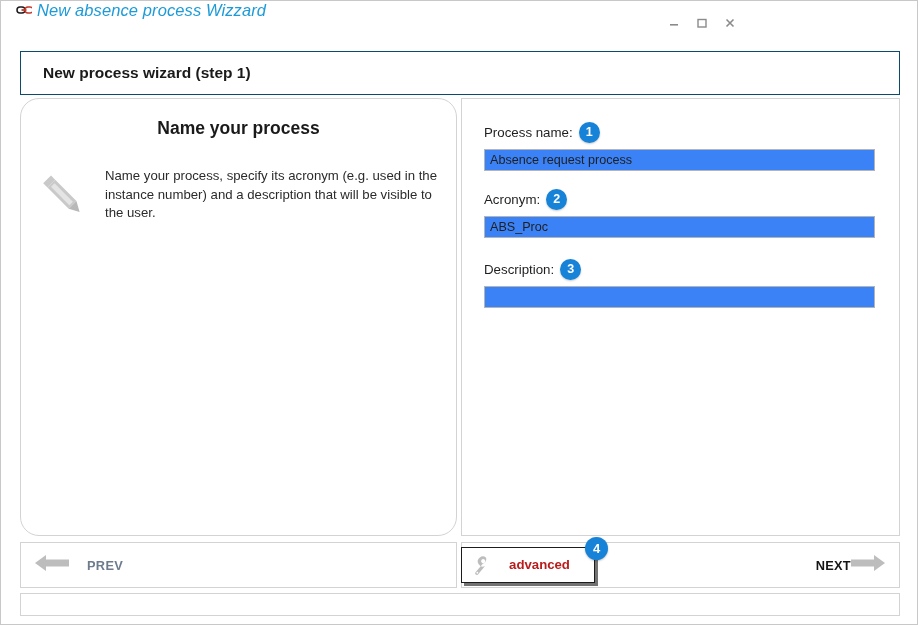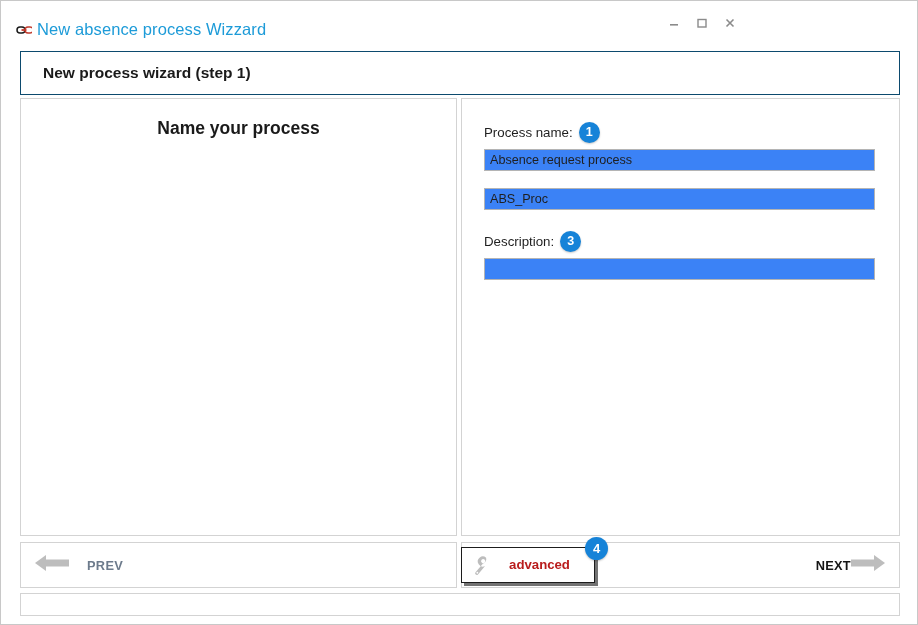--- a/index.html
+++ b/index.html
@@ -14,21 +14,21 @@
     width: 918px; height: 625px;
     background: #ffffff;
     border: 1px solid #c8c8c8;
   }
 
   
   .titlebar {
     position: absolute; left: 0; top: 0;
     width: 749px; height: 38px;
     background: #ffffff;
-    display: flex; align-items: flex-end;
+    display: flex; align-items: flex-start; font-style: italic;
   }
   .titlebar-icon {
     margin-left: 13px;
     width: 18px; height: 18px;
     display: flex; align-items: center; justify-content: center;
   }
   .title-text {
     margin-left: 5px;
     font-size: 16.5px;
     color: #1d9bd8;
@@ -62,21 +62,21 @@
   }
 
   
   .panel {
     position: absolute;
     background: #ffffff;
     border: 1px solid #d3d3d3;
   }
   .left-panel {
     left: 19px; top: 97px;
-    width: 437px; height: 438px;
+    width: 437px; height: 438px; border-radius: 19px;
   }
   .right-panel {
     left: 460px; top: 97px;
     width: 439px; height: 438px;
   }
 
   .left-heading {
     margin-top: 19px;
     text-align: center;
     font-size: 17.5px;
@@ -250,34 +250,51 @@
       </span>
     </div>
   </div>
 
   <div class="header">
     <span class="header-title">New process wizard (step 1)</span>
   </div>
 
   <div class="panel left-panel">
     <div class="left-heading">Name your process</div>
+    <div class="left-body">
+      <div class="pencil-wrap">
+        <svg width="54" height="54" viewBox="0 0 54 54">
+          <g transform="rotate(-45 27 27)">
+            <rect x="22" y="4" width="11" height="6" fill="#c9c9c9"></rect>
+            <rect x="22" y="10" width="11" height="30" fill="#c9c9c9"></rect>
+            <rect x="25" y="12" width="5" height="26" fill="#e4e4e4"></rect>
+            <polygon points="22,40 33,40 27.5,50" fill="#b8b8b8"></polygon>
+          </g>
+        </svg>
+      </div>
+      <div class="left-desc">Name your process, specify its acronym (e.g. used in the instance number) and a description that will be visible to the user.</div>
+    </div>
   </div>
 
   <div class="panel right-panel">
     <div class="form">
 
       <div class="field">
         <div class="field-label-row">
           <span class="field-label">Process name:</span>
           <span class="badge">1</span>
         </div>
         <input class="field-input" type="text" value="Absence request process" style="">
       </div>
 
       <div class="field">
+        <div class="field-label-row">
+          <span class="field-label">Acronym:</span>
+          <span class="badge">2</span>
+        </div>
         <input class="field-input" type="text" value="ABS_Proc" style="">
       </div>
 
       <div class="field desc">
         <div class="field-label-row">
           <span class="field-label">Description:</span>
           <span class="badge">3</span>
         </div>
         <input class="field-input" type="text" value="" style="">
       </div>

